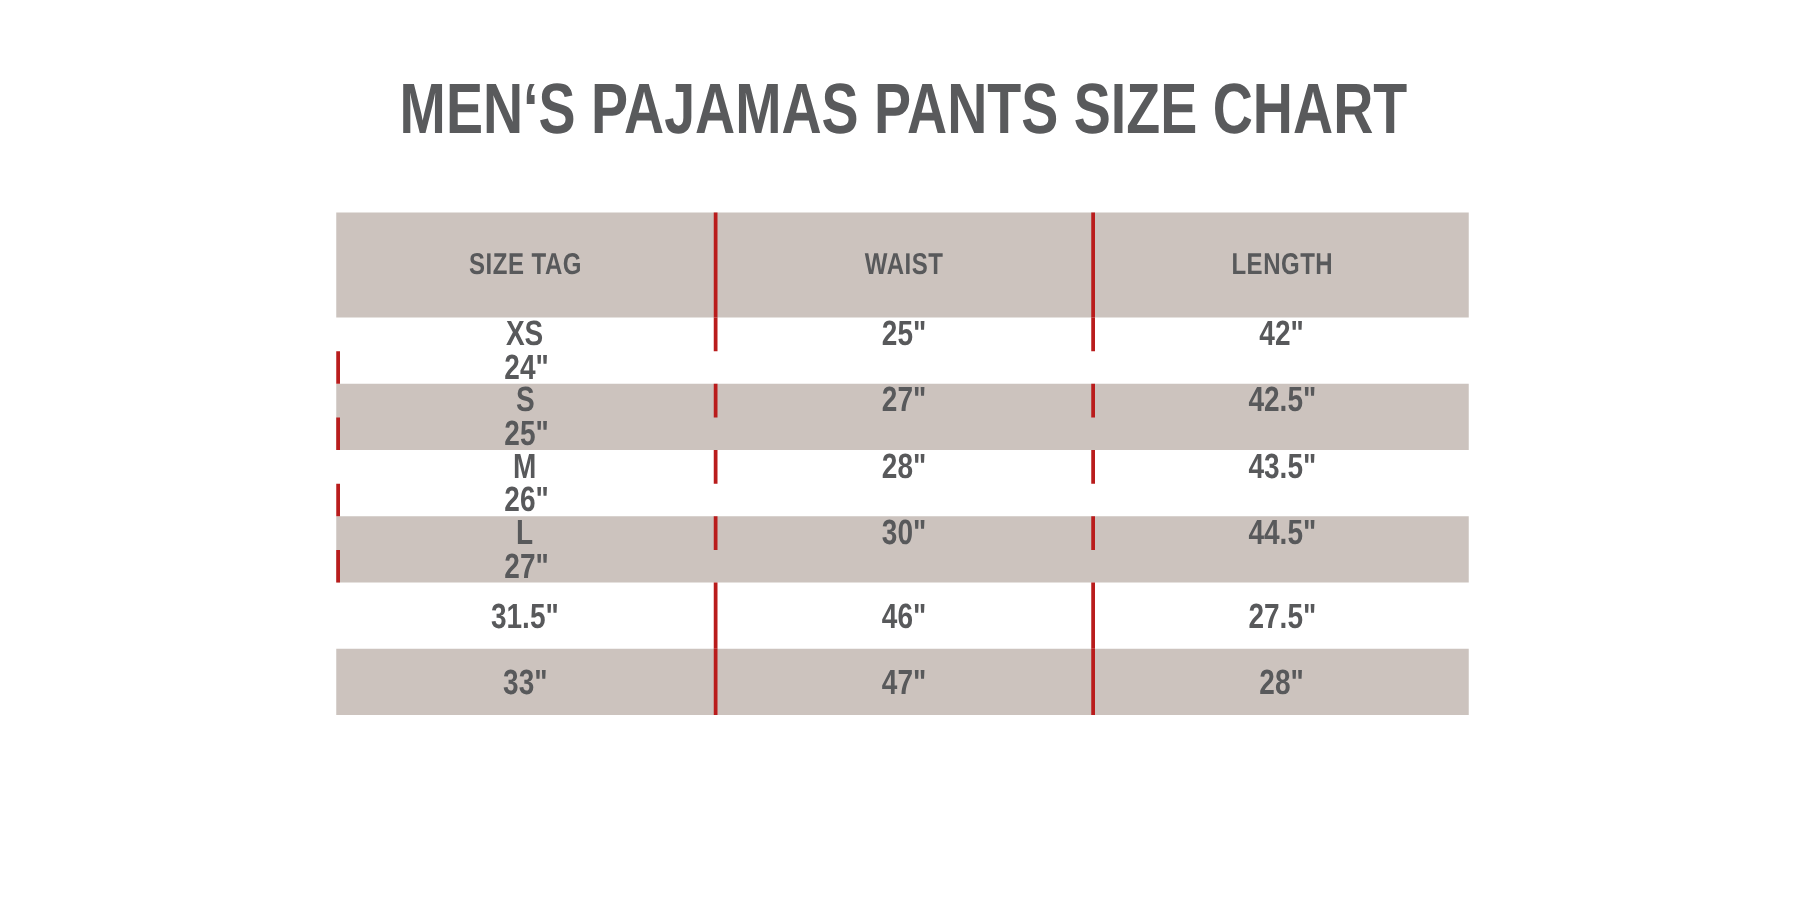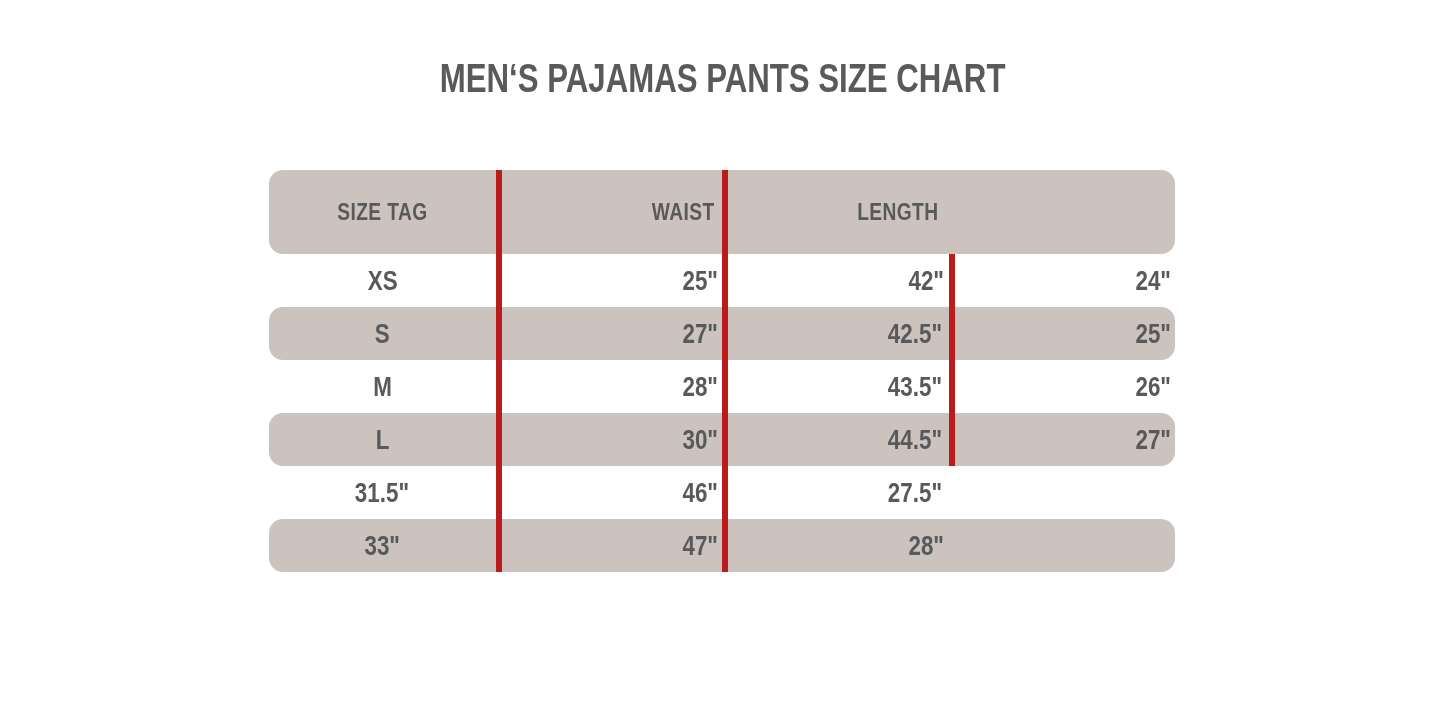--- a/index.html
+++ b/index.html
@@ -14,62 +14,60 @@
     overflow: hidden;
     font-family: "Liberation Sans", "DejaVu Sans", sans-serif;
   }
   .page-title {
     position: absolute;
     top: 56px;
     left: 0;
     width: 100%;
     margin: 0;
     text-align: center;
-    font-size: 40px;
+    font-size: 57px;
     line-height: 1.1;
     font-weight: 700;
     color: #595a5c;
     white-space: nowrap;
   }
   .page-title .condensed {
     display: inline-block;
     transform: scaleX(0.78);
     transform-origin: center;
     letter-spacing: 0px;
   }
   .size-table {
     position: absolute;
     left: 269px;
     top: 170px;
     width: 906px;
   }
   .tr {
     display: grid;
-    grid-template-columns: repeat(4, 1fr);
-    border-radius: 14px;
+    grid-template-columns: repeat(3, 1fr);
   }
   .tr.header-row {
     height: 84px;
   }
   .tr.data-row {
     height: 53px;
   }
   
   .tr:nth-child(odd) {
     background: #ccc3be;
   }
   .td {
     display: flex;
     align-items: center;
     justify-content: center;
     overflow: hidden;
   }
   .td + .td {
-    border-left: 6px solid #b91c1c;
-    justify-content: flex-end;
+    border-left: 3px solid #b91c1c;
   }
   .cell-text {
     display: inline-block;
     transform: scaleX(0.8);
     transform-origin: center;
     font-weight: 700;
     color: #58595b;
     white-space: nowrap;
   }
   .header-row .cell-text {

